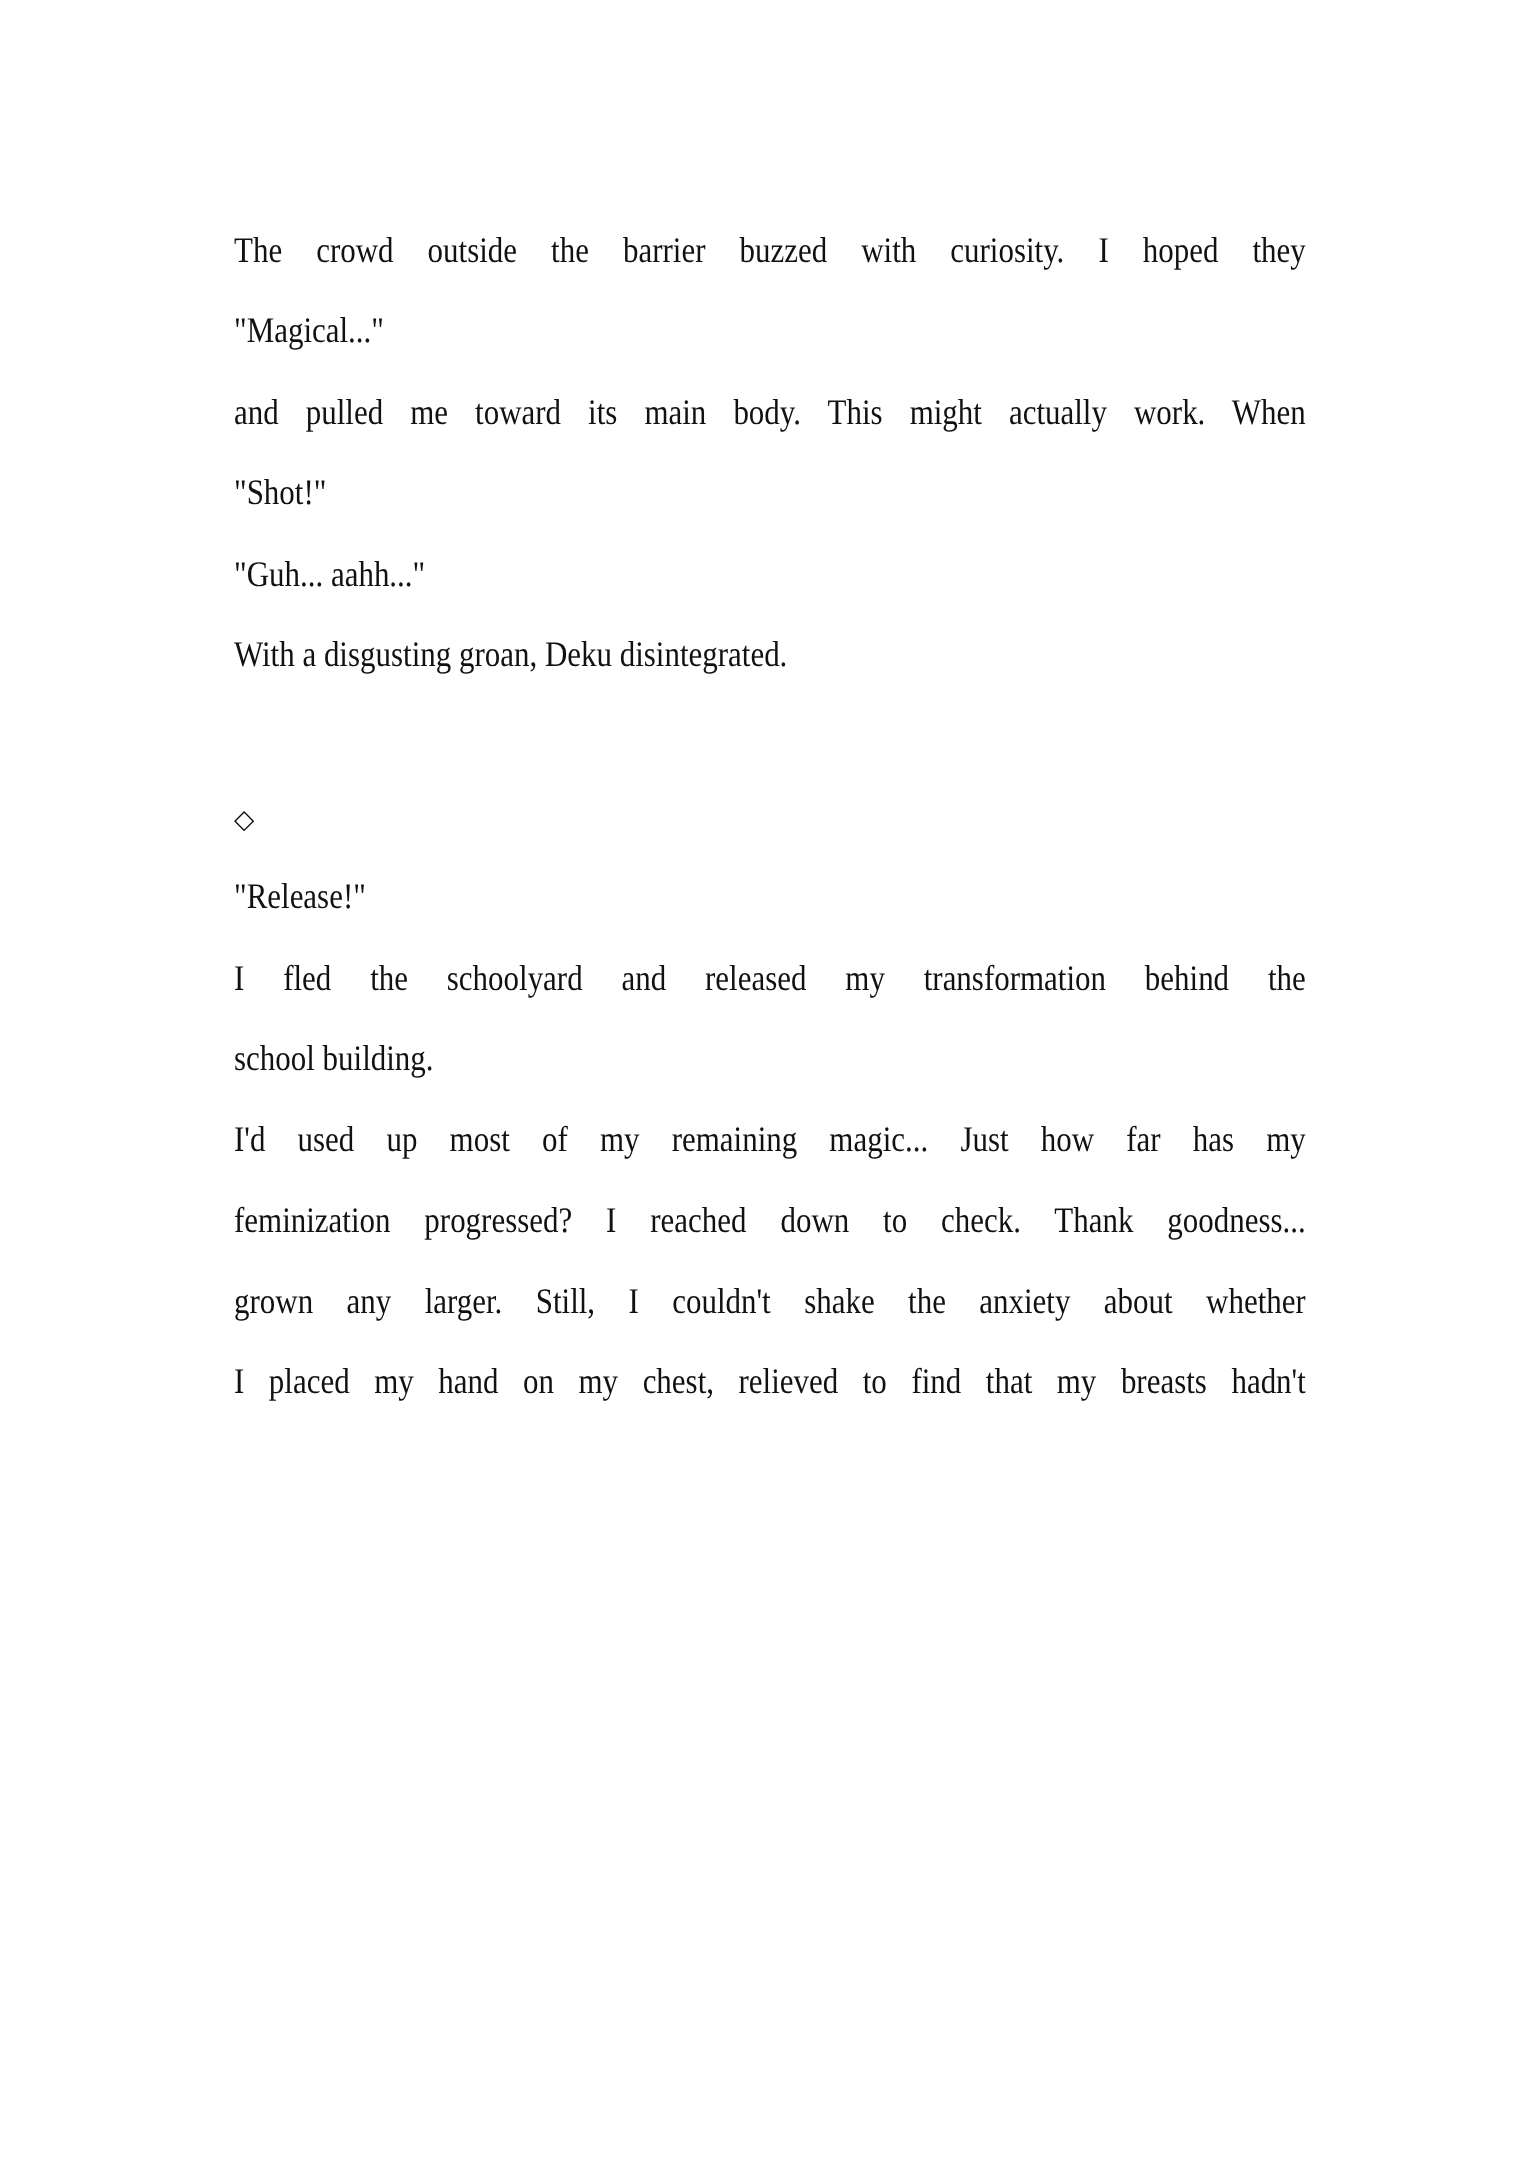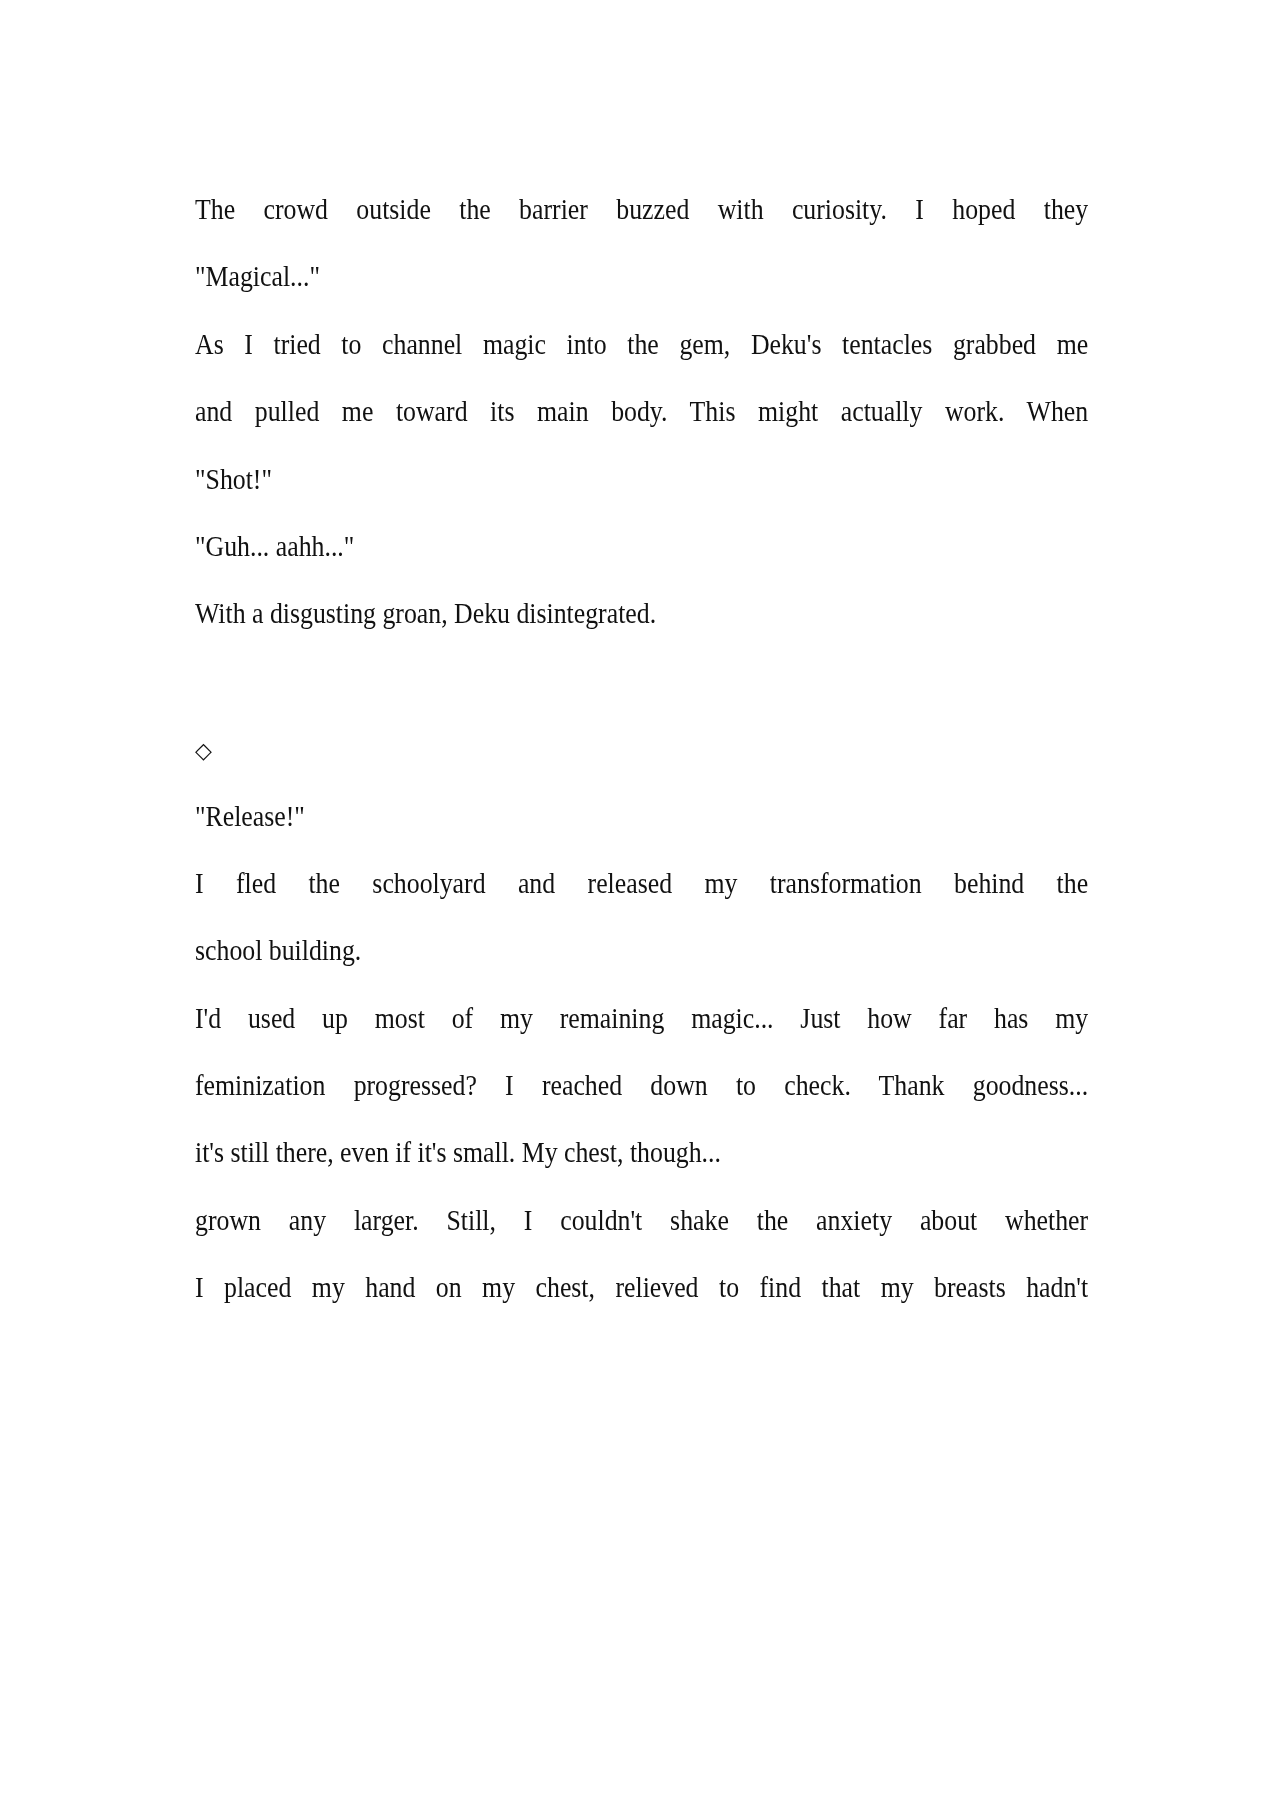--- a/index.html
+++ b/index.html
@@ -58,41 +58,37 @@
   </style>
 </head>
 <body>
 
 <div class="page">
   <div class="line just">
       <span class="t">The crowd outside the barrier buzzed with curiosity. I hoped they</span>
     </div>
   <div class="line"><span class="t">"Magical..."</span></div>
   <div class="line just">
-      <span class="t">As I tried to channel magic into the gem, Deku's tentacles grabbed me</span>
-    </div>
-  <div class="line just">
       <span class="t">and pulled me toward its main body. This might actually work. When</span>
     </div>
   <div class="line"><span class="t">"Shot!"</span></div>
   <div class="line"><span class="t">"Guh... aahh..."</span></div>
   <div class="line"><span class="t">With a disgusting groan, Deku disintegrated.</span></div>
   <div class="blank"></div>
   <div class="line"><span class="diamond">◇</span></div>
   <div class="line"><span class="t">"Release!"</span></div>
   <div class="line just">
       <span class="t">I fled the schoolyard and released my transformation behind the</span>
     </div>
   <div class="line"><span class="t">school building.</span></div>
   <div class="line just">
       <span class="t">I'd used up most of my remaining magic... Just how far has my</span>
     </div>
   <div class="line just">
       <span class="t">feminization progressed? I reached down to check. Thank goodness...</span>
     </div>
-  <div class="line"><span class="t">it's still there, even if it's small. My chest, though...</span></div>
   <div class="line just">
       <span class="t">grown any larger. Still, I couldn't shake the anxiety about whether</span>
     </div>
   <div class="line just">
       <span class="t">I placed my hand on my chest, relieved to find that my breasts hadn't</span>
     </div>
 </div>
 
 </body></html>

